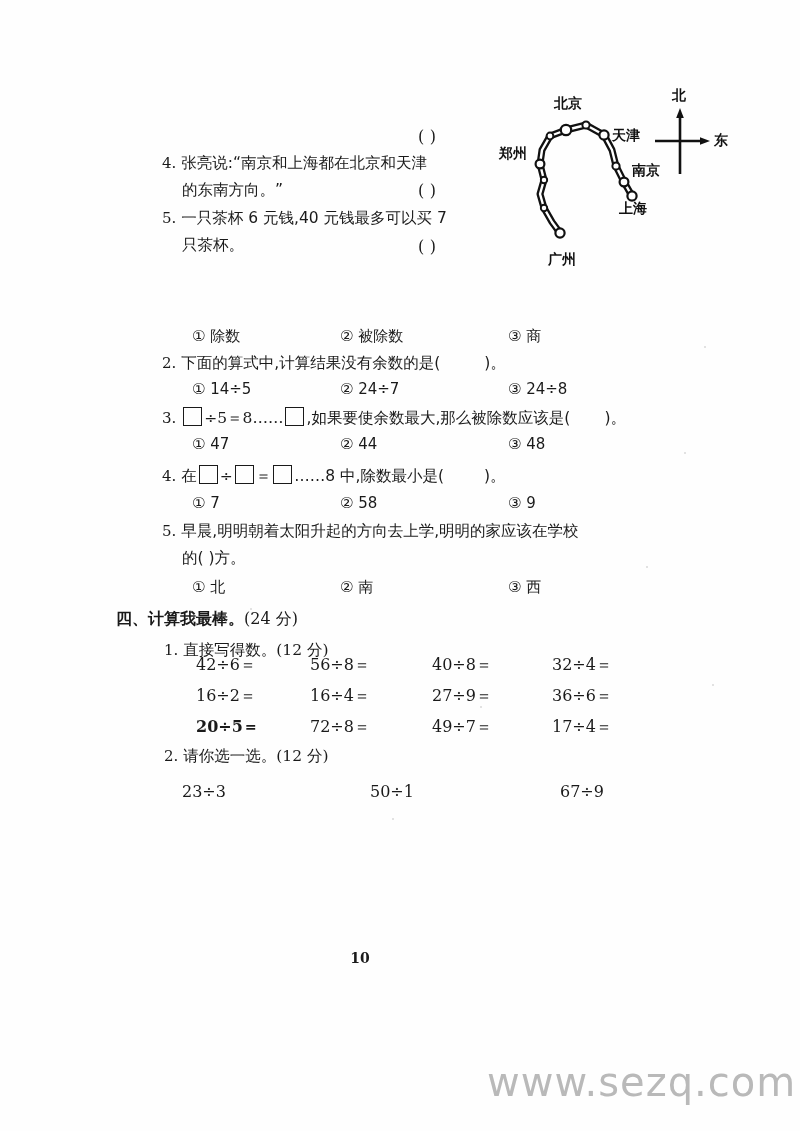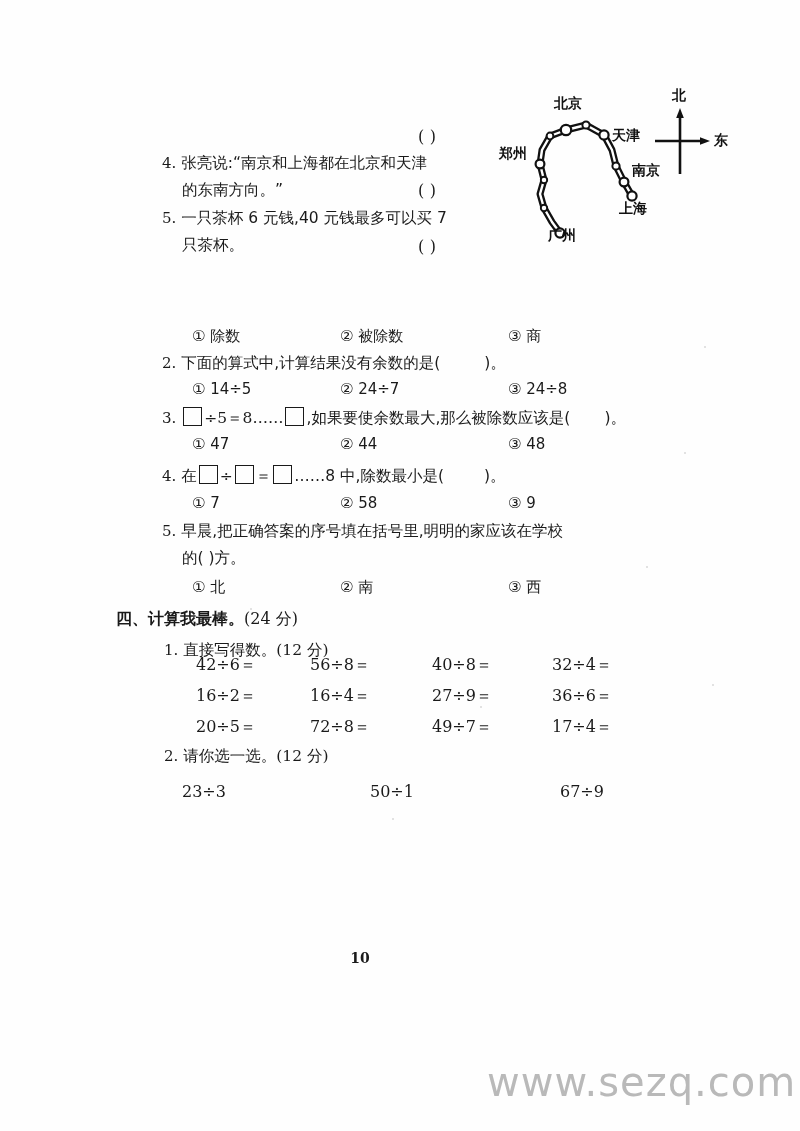--- a/index.html
+++ b/index.html
@@ -193,21 +193,21 @@
         <line x1="135" y1="53" x2="184" y2="53" stroke="#111" stroke-width="2.6"></line>
         <polygon points="190,53 180,49.2 180,56.8" fill="#111"></polygon>
       </g>
     </svg>
 
     <div class="citylabel" style="left:34px; top:8px;">北京</div>
     <div class="citylabel" style="left:92px; top:40px;">天津</div>
     <div class="citylabel" style="left:-21px; top:58px;">郑州</div>
     <div class="citylabel" style="left:112px; top:75px;">南京</div>
     <div class="citylabel" style="left:99px; top:113px;">上海</div>
-    <div class="citylabel" style="left:28px; top:140px;">广州</div>
+    <div class="citylabel" style="left:28px; top:164px;">广州</div>
 
     <div class="compasslabel" style="left:152px; top:0px;">北</div>
     <div class="compasslabel" style="left:194px; top:45px;">东</div>
   </div>
 
 
   <div class="opt" style="left:192px; top:329px;">① 除数</div>
   <div class="opt" style="left:340px; top:329px;">② 被除数</div>
   <div class="opt" style="left:508px; top:329px;">③ 商</div>
 
@@ -230,21 +230,21 @@
   <div class="stem" style="left:162px; top:465px;">
     <span class="sn">4.</span>
     <span>在</span><span class="blank-box"></span><span class="num">÷</span><span class="blank-box"></span><span class="num">＝</span><span class="blank-box"></span><span>……8 中,除数最小是(</span><span style="display:inline-block;width:40px;"></span><span>)。</span>
   </div>
   <div class="opt num" style="left:192px; top:496px;">① 7</div>
   <div class="opt num" style="left:340px; top:496px;">② 58</div>
   <div class="opt num" style="left:508px; top:496px;">③ 9</div>
 
   <div class="stem" style="left:162px; top:524px;">
     <span class="sn">5.</span>
-    <span>早晨,把正确答案的序号填在括号里,明明的家应该在学校</span>
+    <span>早晨,明明朝着太阳升起的方向去上学,明明的家应该在学校</span>
   </div>
   <div class="stem" style="left:182px; top:551px;">的(      )方。</div>
   <div class="opt" style="left:192px; top:580px;">① 北</div>
   <div class="opt" style="left:340px; top:580px;">② 南</div>
   <div class="opt" style="left:508px; top:580px;">③ 西</div>
 
   <div class="section-head" style="left:116px; top:611px;">
     <span>四、</span><span>计算我最棒。</span><span class="light">(24 分)</span>
   </div>
 
@@ -256,21 +256,21 @@
   <div class="expr" style="left:196px; top:657px;">42÷6＝</div>
   <div class="expr" style="left:310px; top:657px;">56÷8＝</div>
   <div class="expr" style="left:432px; top:657px;">40÷8＝</div>
   <div class="expr" style="left:552px; top:657px;">32÷4＝</div>
 
   <div class="expr" style="left:196px; top:688px;">16÷2＝</div>
   <div class="expr" style="left:310px; top:688px;">16÷4＝</div>
   <div class="expr" style="left:432px; top:688px;">27÷9＝</div>
   <div class="expr" style="left:552px; top:688px;">36÷6＝</div>
 
-  <div class="expr" style="left:196px; top:719px;">20÷5＝</div>
+  <div class="expr" style="left:196px; top:719px;font-weight:bold;">20÷5＝</div>
   <div class="expr" style="left:310px; top:719px;">72÷8＝</div>
   <div class="expr" style="left:432px; top:719px;">49÷7＝</div>
   <div class="expr" style="left:552px; top:719px;">17÷4＝</div>
 
   <div class="stem" style="left:164px; top:749px;">
     <span class="sn">2.</span>
     <span>请你选一选。</span><span class="num">(12 分)</span>
   </div>
 
   <div class="expr" style="left:182px; top:784px;">23÷3</div>

